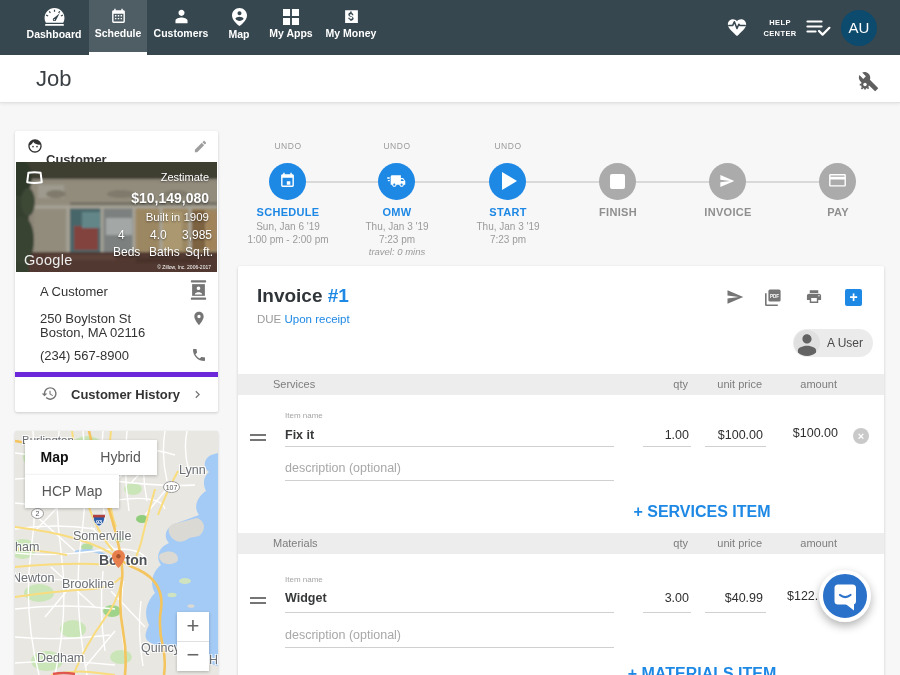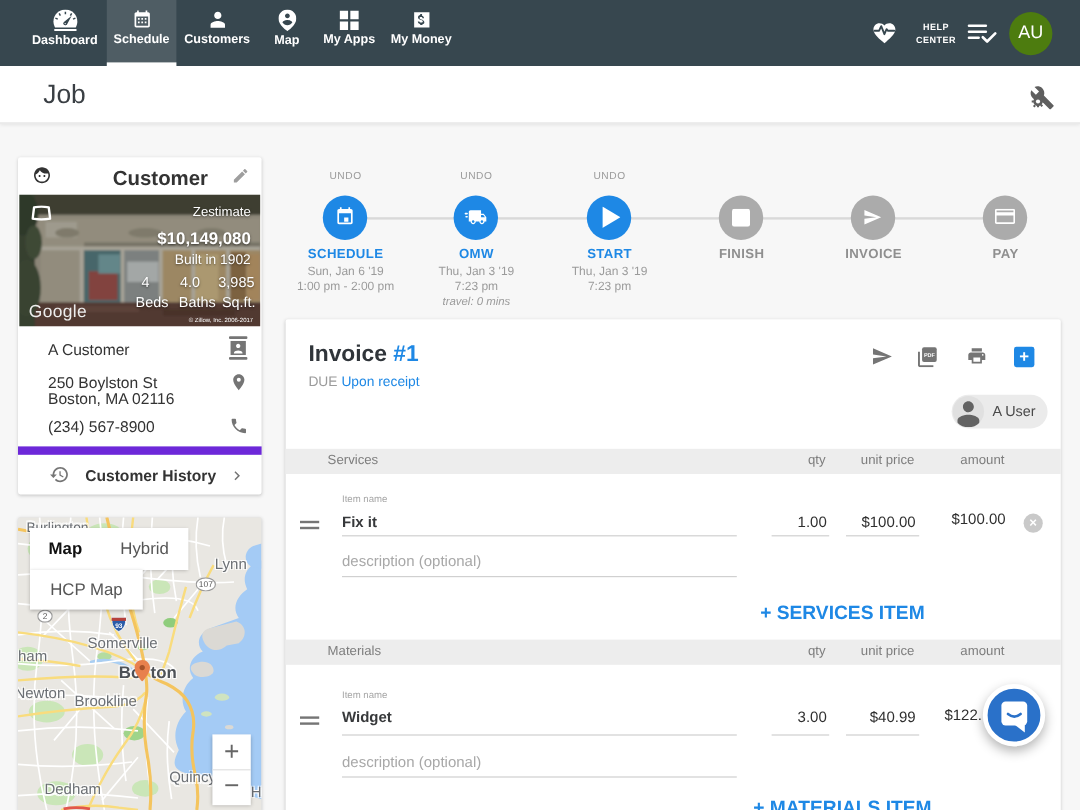--- a/index.html
+++ b/index.html
@@ -5,28 +5,28 @@
 * { margin:0; padding:0; box-sizing:border-box; }
 html,body { width:900px; height:675px; overflow:hidden; font-family:"Liberation Sans", sans-serif; background:#f7f7f7; }
 
 #nav { position:absolute; left:0; top:0; width:900px; height:55px; background:#37474F; z-index:30; }
 .tab { position:absolute; top:0; height:55px; text-align:center; color:#fff; }
 .tab .ic { margin:8px auto 2px; display:block; }
 .tab .lbl { font-size:10.5px; font-weight:bold; letter-spacing:0px; display:block; margin-top:2px; }
 .tab.active { background:rgba(255,255,255,0.12); border-bottom:3px solid #fff; }
 #btn-new { position:absolute; left:628px; top:13px; width:82px; height:30px; background:#1E88E5; border-radius:2px; color:#fff; font-size:12px; font-weight:bold; text-align:center; line-height:30px; letter-spacing:0.5px; }
 #helpcenter { position:absolute; left:758px; top:17px; width:44px; color:#fff; font-size:7.5px; font-weight:bold; text-align:center; letter-spacing:0.4px; line-height:11px; }
-#avatar { position:absolute; left:841px; top:10px; width:36px; height:36px; border-radius:50%; background:#4d7c0f; color:#fff; font-size:15px; text-align:center; line-height:36px; }
+#avatar { position:absolute; left:841px; top:10px; width:36px; height:36px; border-radius:50%; background:#0c4a6e; color:#fff; font-size:15px; text-align:center; line-height:36px; }
 
 #jobbar { position:absolute; left:0; top:55px; width:900px; height:48px; background:#fff; border-bottom:1px solid #e2e2e2; box-shadow:0 1px 3px rgba(0,0,0,0.08); z-index:20; }
 #jobbar h1 { position:absolute; left:36px; top:11px; font-size:22px; font-weight:normal; color:#3a3f44; }
 
 #custcard { position:absolute; left:15px; top:131px; width:203px; height:281px; background:#fff; border-radius:2px; box-shadow:0 1px 3px rgba(0,0,0,0.18); z-index:5; }
 #custcard .hdr { position:relative; height:31px; }
-#custcard .hdr .t { position:absolute; left:46px; top:8px; font-size:17px; font-weight:bold; color:#333;margin-left:48px; }
+#custcard .hdr .t { position:absolute; left:46px; top:21px; font-size:13px; font-weight:bold; color:#333; }
 #photo { position:absolute; left:1px; top:31px; width:201px; height:110px; overflow:hidden; }
 .ph-ov { position:absolute; color:#fff; text-align:right; right:8px; text-shadow:0 1px 2px rgba(0,0,0,0.5); }
 #contact { position:absolute; left:0; top:141px; width:203px; font-size:13px; color:#333; }
 .crow { position:relative; }
 .cicon { position:absolute; right:11px; }
 
 #mapcard { position:absolute; left:15px; top:431px; width:203px; height:244px; border-radius:2px 2px 0 0; overflow:hidden; box-shadow:0 1px 3px rgba(0,0,0,0.18); z-index:5; background:#e6e6e6; }
 .mapbtn { position:absolute; background:#fff; color:#565656; font-size:14px; text-align:center; box-shadow:0 1px 3px rgba(0,0,0,0.25); }
 .mlbl { position:absolute; color:#6b6f74; text-shadow:-1px -1px 0 rgba(255,255,255,0.8), 1px -1px 0 rgba(255,255,255,0.8), -1px 1px 0 rgba(255,255,255,0.8), 1px 1px 0 rgba(255,255,255,0.8); }
 
@@ -193,21 +193,21 @@
       <ellipse cx="3" cy="16" rx="13" ry="18" fill="#323f2d"></ellipse>
       <ellipse cx="12" cy="40" rx="7" ry="14" fill="#46543d"></ellipse>
       </g>
       <rect x="0" y="0" width="201" height="110" fill="rgba(32,34,28,0.22)"></rect>
     </svg>
     <svg style="position:absolute; left:10px; top:9px;" width="17" height="13" viewBox="0 0 17 13">
         <path fill="none" stroke="#fff" stroke-width="2" d="M2.4 1.8 C6 1.1 11 1.1 14.6 1.8 L15.8 11.2 C11.5 12 5.5 12 1.2 11.2 Z" stroke-linejoin="round"></path>
       </svg>
     <div class="ph-ov" style="top:9px; font-size:11px;">Zestimate</div>
     <div class="ph-ov" style="top:28px; font-size:14px; font-weight:bold;text-align:center;">$10,149,080</div>
-    <div class="ph-ov" style="top:49px; font-size:11.5px;">Built in 1902</div>
+    <div class="ph-ov" style="top:49px; font-size:11.5px;">Built in 1909</div>
     <div class="ph-ov" style="top:66px; left:102px; right:auto; font-size:12px;">4</div>
     <div class="ph-ov" style="top:66px; left:134px; right:auto; font-size:12px;">4.0</div>
     <div class="ph-ov" style="top:66px; right:5px; font-size:12px;">3,985</div>
     <div class="ph-ov" style="top:83px; left:97px; right:auto; font-size:12px;">Beds</div>
     <div class="ph-ov" style="top:83px; left:133px; right:auto; font-size:12px;">Baths</div>
     <div class="ph-ov" style="top:83px; right:4px; font-size:12px;">Sq.ft.</div>
     <div style="position:absolute; left:8px; bottom:4px; color:#ededed; font-size:14.5px; letter-spacing:0.3px;">Google</div>
     <div style="position:absolute; right:6px; bottom:2px; color:#fff; font-size:5px;">© Zillow, Inc. 2006-2017</div>
   </div>
   <div id="contact">
@@ -227,21 +227,21 @@
       <svg class="cicon" style="top:4px;" width="16" height="19" viewBox="0 0 24 24">
           <path fill="#757575" d="M12 2C8.13 2 5 5.13 5 9c0 5.25 7 13 7 13s7-7.75 7-13c0-3.87-3.13-7-7-7zm0 9.5a2.5 2.5 0 110-5 2.5 2.5 0 010 5z"></path>
         </svg>
     </div>
     <div class="crow" style="height:31px;">
       <div style="position:absolute; left:25px; top:7px;">(234) 567-8900</div>
       <svg class="cicon" style="top:6px;" width="16" height="16" viewBox="0 0 24 24">
           <path fill="#757575" d="M6.62 10.79c1.44 2.83 3.76 5.14 6.59 6.59l2.2-2.2c.27-.27.67-.36 1.02-.24 1.12.37 2.33.57 3.57.57.55 0 1 .45 1 1V20c0 .55-.45 1-1 1-9.39 0-17-7.61-17-17 0-.55.45-1 1-1h3.5c.55 0 1 .45 1 1 0 1.25.2 2.45.57 3.57.11.35.03.74-.25 1.02l-2.2 2.2z"></path>
         </svg>
     </div>
-    <div style="border-top:7px solid #6d28d9; position:relative; height:28px;">
+    <div style="border-top:5px solid #6d28d9; position:relative; height:28px;">
       <svg style="position:absolute; left:26px; top:8px;" width="17" height="17" viewBox="0 0 24 24">
           <path fill="#757575" d="M13 3c-4.97 0-9 4.03-9 9H1l3.89 3.89.07.14L9 12H6c0-3.87 3.13-7 7-7s7 3.13 7 7-3.13 7-7 7c-1.93 0-3.68-.79-4.94-2.06l-1.42 1.42C8.27 19.99 10.51 21 13 21c4.97 0 9-4.03 9-9s-4.03-9-9-9zm-1 5v5l4.28 2.54.72-1.21-3.5-2.08V8H12z"></path>
         </svg>
       <div style="position:absolute; left:56px; top:10px; font-size:13px; font-weight:bold; color:#333;">Customer History</div>
       <svg style="position:absolute; right:13px; top:10px;" width="15" height="15" viewBox="0 0 24 24">
           <path fill="#757575" d="M10 6L8.59 7.41 13.17 12l-4.58 4.59L10 18l6-6z"></path>
         </svg>
     </div>
   </div>
 </div>

